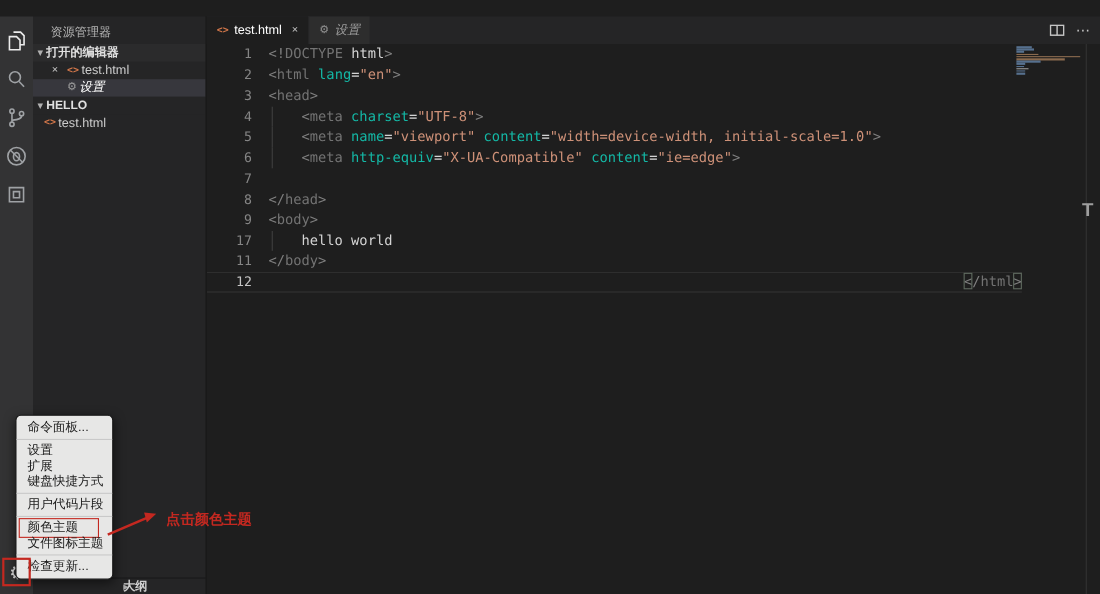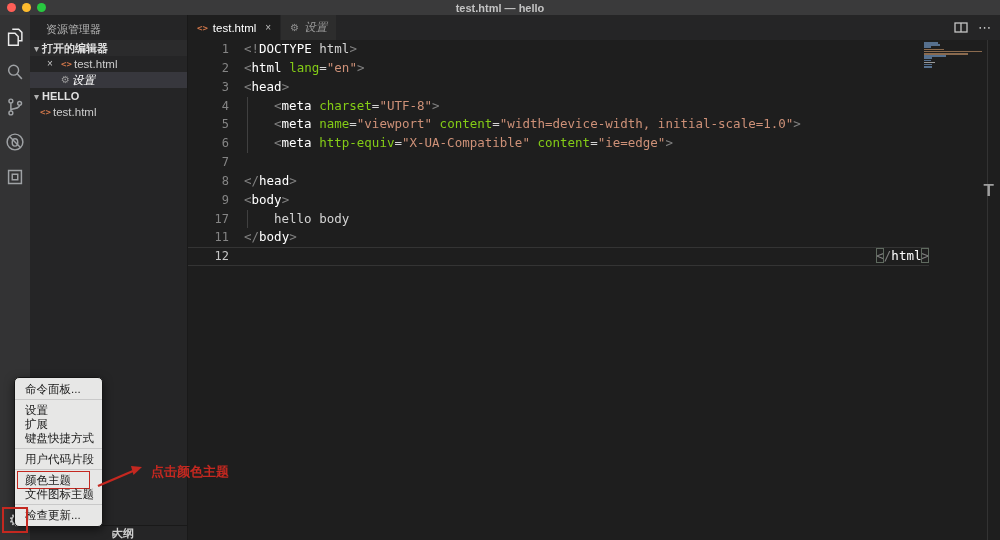--- a/index.html
+++ b/index.html
@@ -70,21 +70,21 @@
   #more-icon { font-size:13px; letter-spacing:1px; line-height:10px; }
   
   #code-lines { position:absolute; left:0; top:25px; right:0;
     font-family:"DejaVu Sans Mono","Liberation Mono",monospace; font-size:12.5px; }
   .code-row { display:flex; width:741px; height:18.85px; line-height:18.85px; position:relative; }
   .code-row.current { box-shadow: inset 0 1px 0 #343434, inset 0 -1px 0 #343434; justify-content: space-between; }
   .ln { flex:none; width:56px; padding-right:15px; text-align:right; color:#858585; font-size:12px; }
   .current .ln { color:#c6c6c6; }
   .code { position:relative; white-space:pre; }
   .guide { position:absolute; left:3px; top:0; bottom:0; border-left:1px solid #404040; }
-  .c-p{color:#808080;} .c-tag{color:#ffffff;} .c-attr{color:#84cc16;}
+  .c-p{color:#808080;} .c-tag{color:#737373;} .c-attr{color:#14b8a6;}
   .c-str{color:#ce9178;} .c-fg{color:#d4d4d4;}
   .tk-box{ outline:1px solid #5f6a5f; outline-offset:-1px; }
   #minimap { position:absolute; right:14px; top:27px; width:62px; height:26px; }
   .mmrow { height:1.6px; margin-bottom:0.6px; }
   #editor-right-border { position:absolute; right:12px; top:25px; bottom:0; width:1px; background:#333; }
   #stray-t { position:absolute; right:6px; top:166px; color:#9e9e9e; font-size:17px; font-weight:bold; }
   
   #context-menu { position:absolute; left:14px; top:377px; width:89px; background:#e7e7e6;
     border:1px solid #161616; border-radius:5px; box-shadow:0 3px 10px rgba(0,0,0,.55);
     padding:4px 0; z-index:50; }
@@ -96,26 +96,20 @@
   
   #annot-arrow { position:absolute; left:95px; top:462px; z-index:60; }
   #annot-text { position:absolute; left:151px; top:463px; font-size:13px; font-weight:bold;
     color:#c42820; z-index:60; }
 </style>
 </head>
 <body>
 
 <div id="stage">
 
-  <div id="titlebar">
-    <span class="tl" id="tl-close"></span>
-    <span class="tl" id="tl-min"></span>
-    <span class="tl" id="tl-max"></span>
-    <span id="window-title">test.html — hello</span>
-  </div>
 
   <div id="activitybar">
     <div class="ab-item active">
       <svg width="22" height="22" viewBox="0 0 24 24">
           <path d="M9 3.5h7l3.5 3.5v9h-4"></path>
           <path d="M5 8h7l3.5 3.5V21H5z"></path>
         </svg>
     </div>
     <div class="ab-item">
       <svg width="22" height="22" viewBox="0 0 24 24">
@@ -232,21 +226,21 @@
         <div class="code-row">
           <span class="ln">8</span>
           <span class="code"><span class="c-p">&lt;/</span><span class="c-tag">head</span><span class="c-p">&gt;</span></span>
         </div>
         <div class="code-row">
           <span class="ln">9</span>
           <span class="code"><span class="c-p">&lt;</span><span class="c-tag">body</span><span class="c-p">&gt;</span></span>
         </div>
         <div class="code-row">
           <span class="ln">17</span>
-          <span class="code" style="padding-left: 30px;"><span class="guide"></span><span class="c-fg">hello body</span></span>
+          <span class="code" style="padding-left: 30px;"><span class="guide"></span><span class="c-fg">hello world</span></span>
         </div>
         <div class="code-row">
           <span class="ln">11</span>
           <span class="code"><span class="c-p">&lt;/</span><span class="c-tag">body</span><span class="c-p">&gt;</span></span>
         </div>
         <div class="code-row current">
           <span class="ln">12</span>
           <span class="code"><span class="c-p tk-box">&lt;</span><span class="c-p">/</span><span class="c-tag">html</span><span class="c-p tk-box">&gt;</span></span>
         </div>
       </div>

